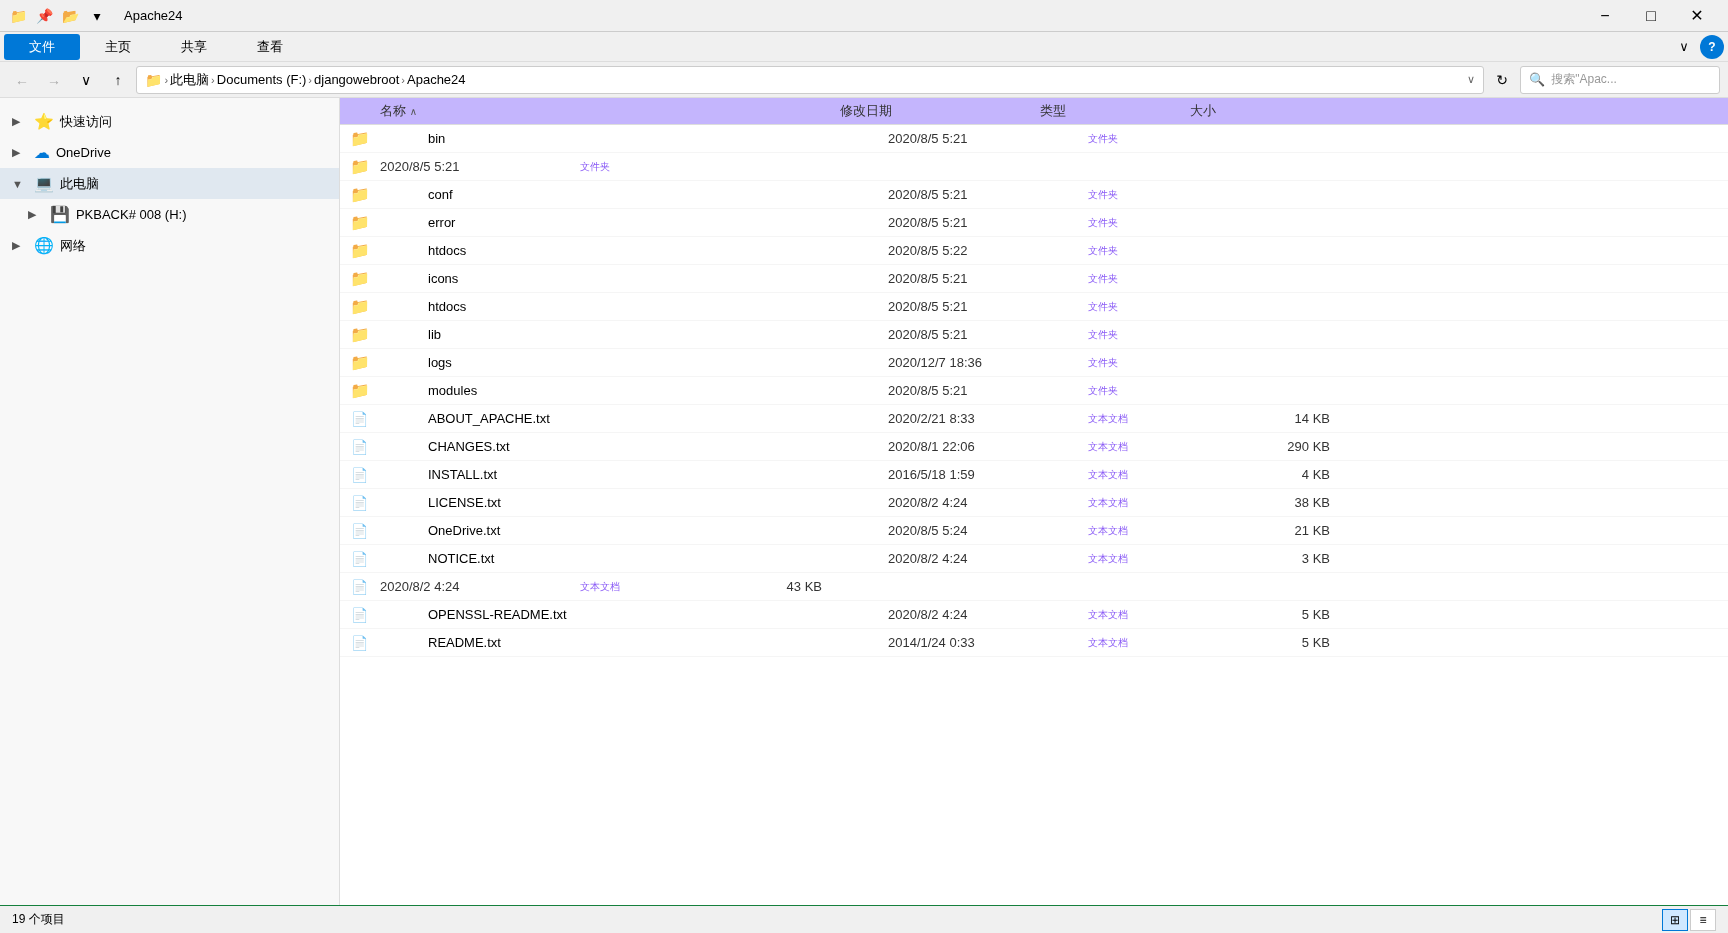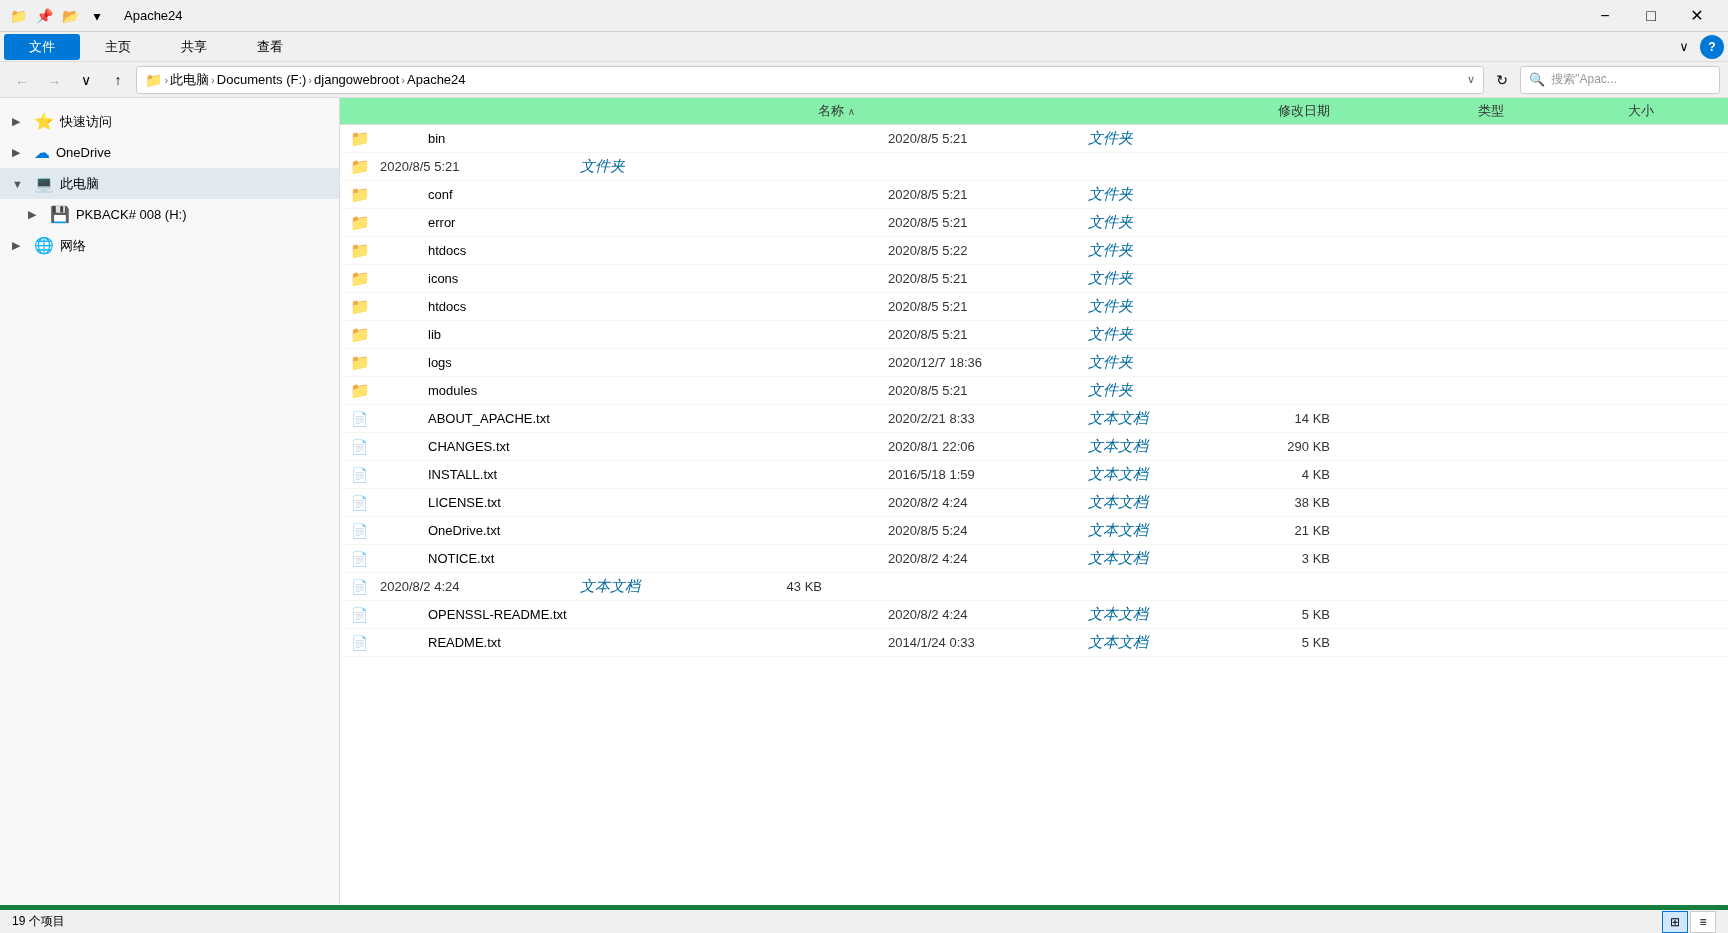--- a/index.html
+++ b/index.html
@@ -62,48 +62,48 @@
       display: flex; align-items: center; padding: 6px 12px; cursor: pointer; gap: 6px;
     }
     .sidebar-item.active { background: #e0e8f0; }
     .sidebar-item .expand-icon { width: 16px; font-size: 11px; color: #555; }
     .sidebar-item .item-icon { font-size: 16px; }
     .sidebar-item .item-label { font-size: 13px; }
     .sidebar-item.indent1 { padding-left: 28px; }
 
     
     .statusbar {
-      height: 28px; background: #f0f0f0; border-top: 5px solid #15803d;
+      height: 28px; background: #f0f0f0; border-top: 1px solid #15803d;
       display: flex; align-items: center; padding: 0 12px; font-size: 12px;
       justify-content: space-between;
     }
     .statusbar-right { display: flex; gap: 2px; }
     .view-btn { width: 26px; height: 22px; display: flex; align-items: center; justify-content: center; border: 1px solid #ccc; background: white; cursor: pointer; font-size: 12px; }
     .view-btn.active { background: #d0e8ff; border-color: #0078d7; }
 
     
     .file-list { flex: 1; background: white; overflow-y: auto; }
     .file-list-header {
-      display: flex; align-items: center; background: #86efac; border-bottom: 1px solid #ddd;
-      padding: 4px 0; position: sticky; top: 0; justify-content: flex-end;
+      display: flex; align-items: center; background: #c4b5fd; border-bottom: 1px solid #ddd;
+      padding: 4px 0; position: sticky; top: 0;
     }
     .col-name { flex: 0 0 500px; padding-left: 40px; font-size: 13px; color: #333; cursor: pointer; }
     .col-date { flex: 0 0 200px; font-size: 13px; color: #333; }
     .col-type { flex: 0 0 150px; font-size: 13px; color: #333; }
     .col-size { flex: 0 0 100px; font-size: 13px; color: #333; }
     .sort-arrow { font-size: 10px; color: #555; }
 
     .file-row {
       display: flex; align-items: center; padding: 2px 0; cursor: pointer;
       border-bottom: 1px solid #f5f5f5; height: 28px;
     }
     .file-row .file-icon { width: 40px; display: flex; justify-content: center; font-size: 16px; }
     .file-row .file-name { flex: 0 0 460px; font-size: 13px; margin-left: 48px; }
     .file-row .file-date { flex: 0 0 200px; font-size: 13px; color: #333; }
-    .file-row .file-type { flex: 0 0 150px; font-size: 15px; color: #0369a1; font-style: italic; }
+    .file-row .file-type { flex: 0 0 150px; font-size: 10px; color: #8b5cf6; }
     .file-row .file-size { flex: 0 0 100px; font-size: 13px; color: #333; text-align: right; padding-right: 8px; }
   </style>
 </head>
 <body>
 
 <div class="titlebar">
   <div class="titlebar-icons">
     <div class="titlebar-icon">📁</div>
     <div class="titlebar-icon yellow">📌</div>
     <div class="titlebar-icon yellow">📂</div>

